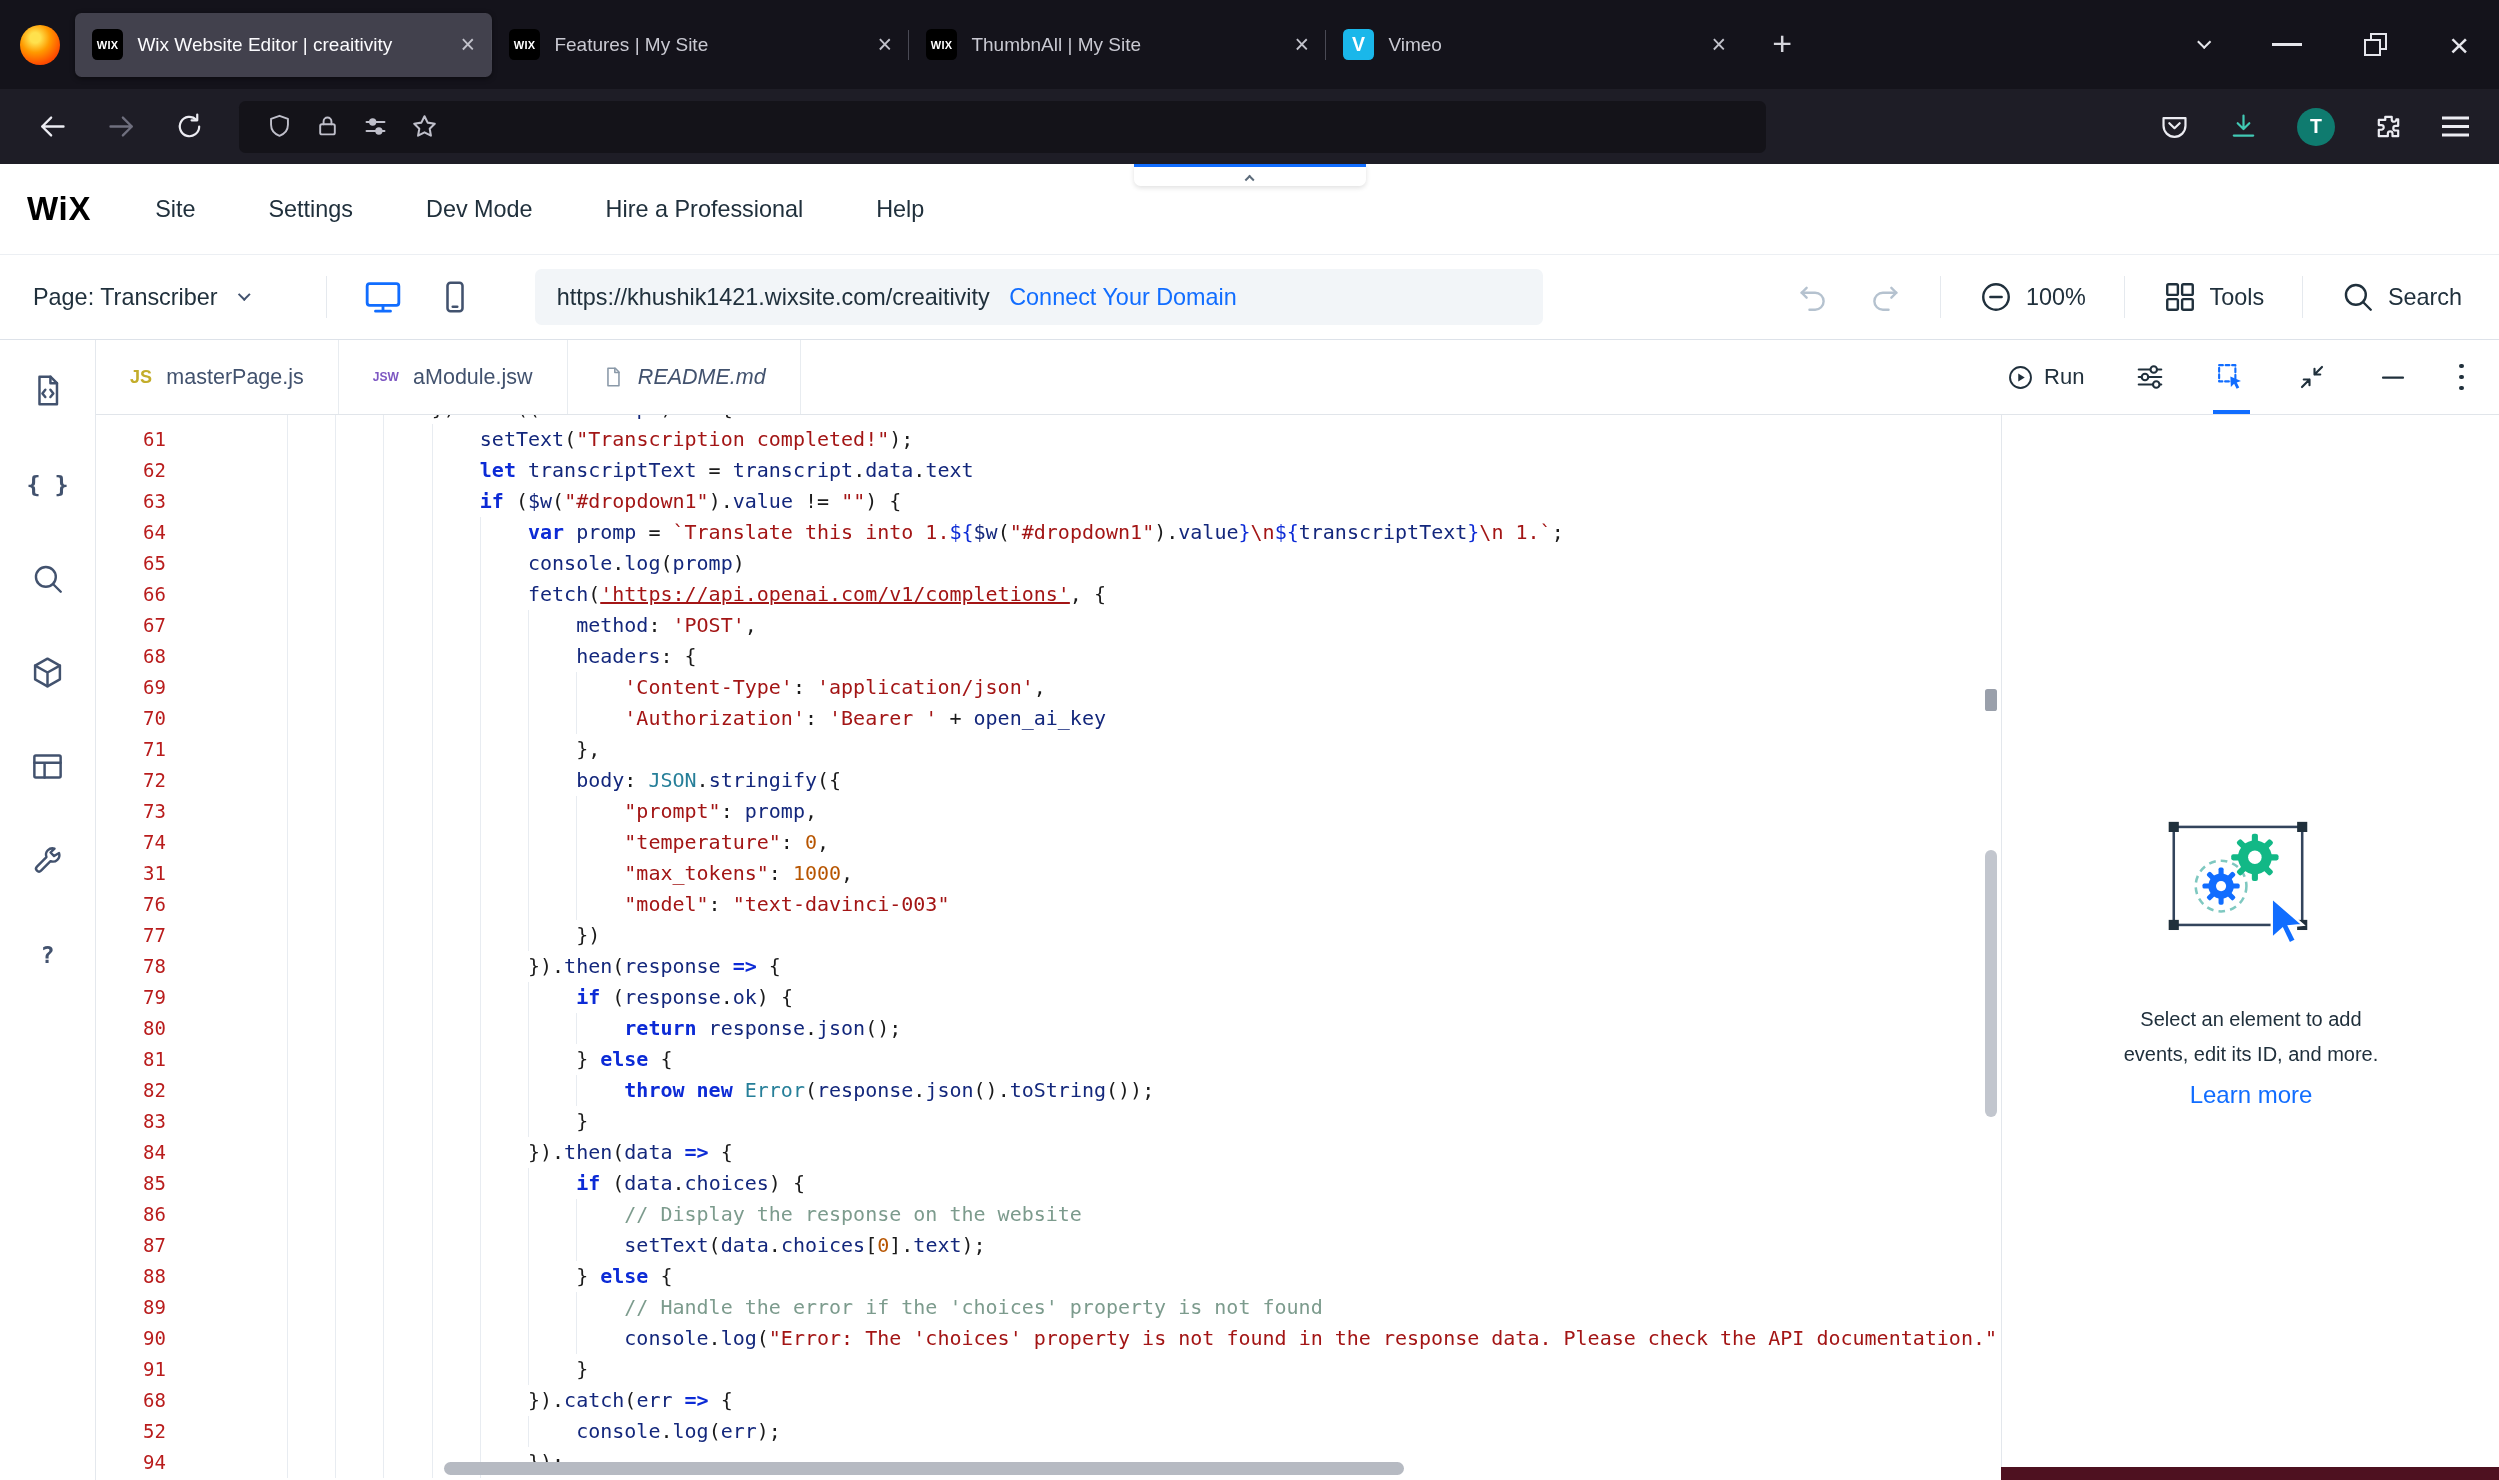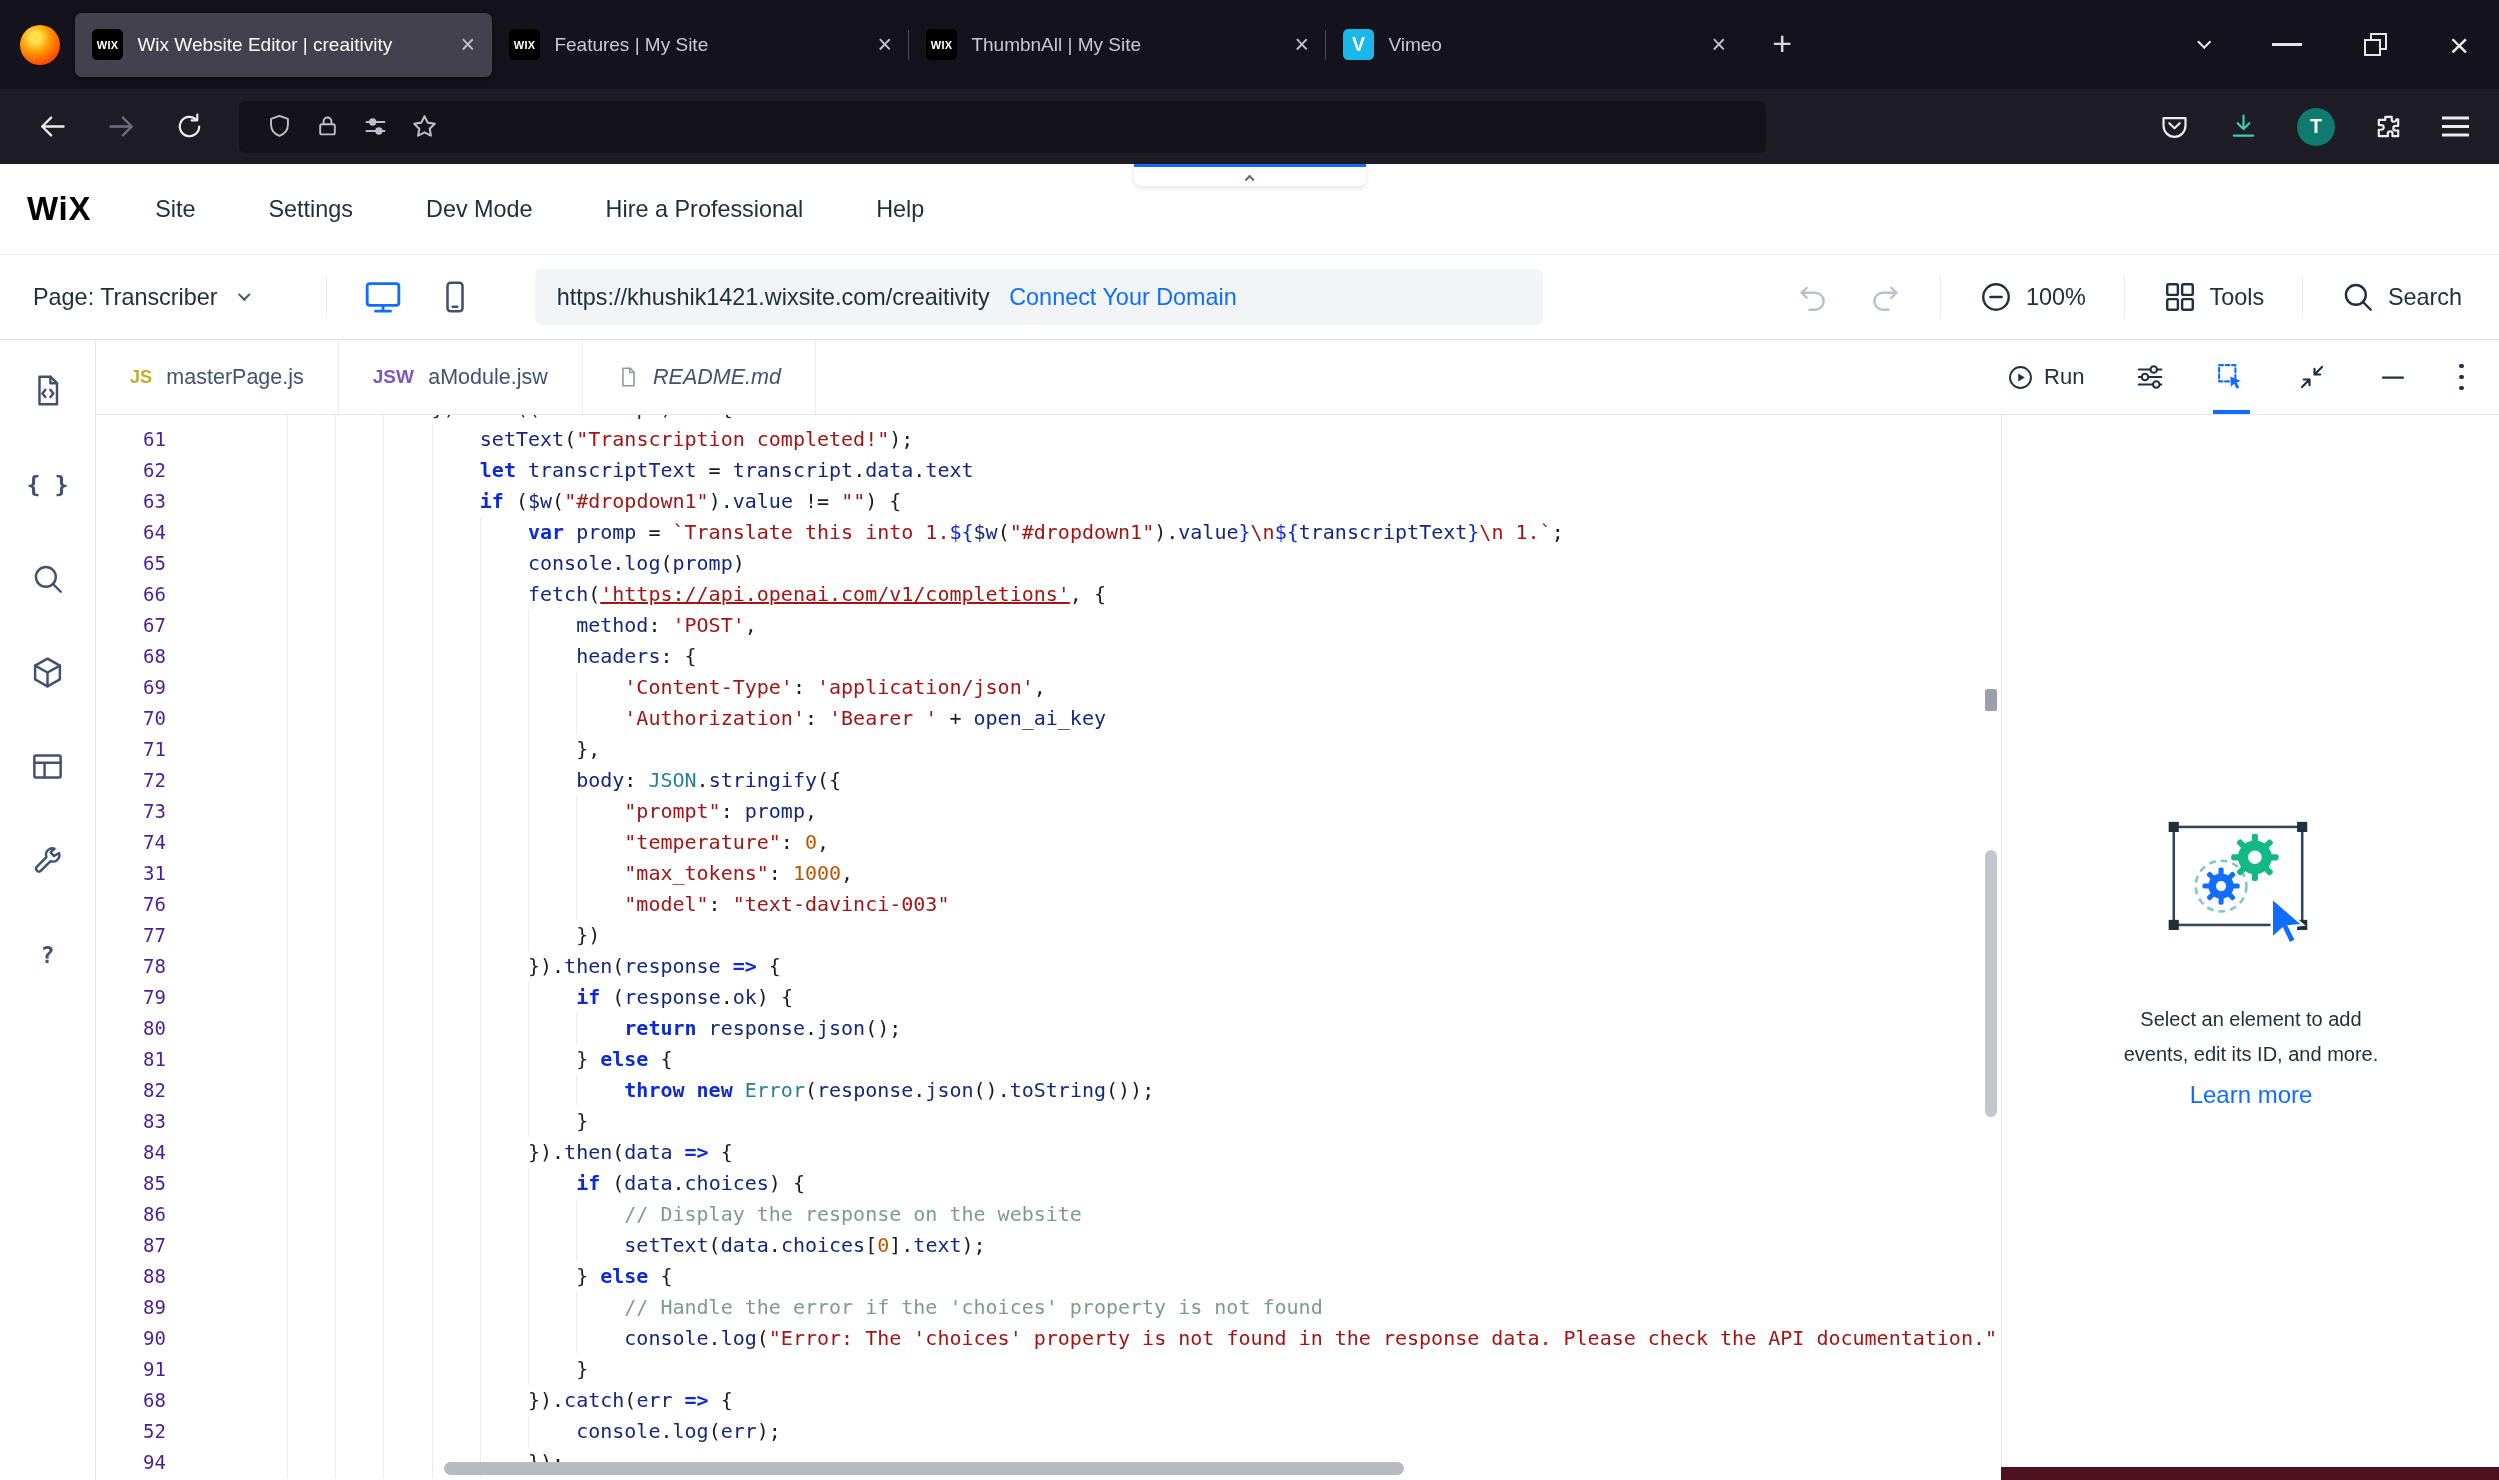--- a/index.html
+++ b/index.html
@@ -83,35 +83,35 @@
   .rail-txt{font-family:"DejaVu Sans Mono",monospace;font-size:23.4px;font-weight:bold}
   #editor-main{flex:1;display:flex;flex-direction:column;min-width:0}
   #filetabs{height:75px;border-bottom:0.7px solid #e1e5ea;display:flex;align-items:stretch}
   #filetabs-tabs{display:flex}
   .ftab{display:flex;align-items:center;gap:14.3px;padding:0 34px;border-right:0.7px solid #e8ecf0;font-size:21.5px;color:#42526e;position:relative;cursor:pointer;white-space:nowrap}
   .ftab.active{color:#20303c;font-weight:500}
   .ftab.active::after{content:"";position:absolute;left:0;right:0;bottom:0;height:3.9px;background:#116dff}
   .ftab.italic .flabel{font-style:italic}
   .badge{font-weight:bold}
   .badge.js{color:#c3ad2b;font-size:18px}
-  .badge.jsw{color:#7d57c2;font-size:19px}
+  .badge.jsw{color:#7d57c2;font-size:12px}
   .ic.info{color:#87a0b4}
   .ic.fico{color:#8a99a8}
   #filetabs-right{margin-left:auto;display:flex;align-items:center;gap:51px;padding-right:36px}
   #run-btn{display:flex;align-items:center;gap:10.4px;color:#20303c;font-size:22px;cursor:pointer}
   .tool-ic{color:#20303c;cursor:pointer;display:flex;align-items:center;position:relative;height:100%}
   .tool-ic.active-blue{color:#116dff}
   .tool-ic.active-blue::after{content:"";position:absolute;left:-3.9px;right:-3.9px;bottom:0;height:3.9px;background:#116dff}
   .kebab{display:flex;flex-direction:column;gap:6.5px}
   .kebab i{width:4.6px;height:4.6px;border-radius:50%;background:#20303c}
   #content-row{flex:1;display:flex;min-height:0}
   #codewrap{flex:1;position:relative;overflow:hidden;min-width:0}
   #code{margin-top:-22px}
   .cl{display:flex;height:31px;line-height:31px;font-family:"DejaVu Sans Mono",monospace;font-size:20px}
-  .ln{width:70px;text-align:right;color:#4c1d95;font-size:19px;flex:none}
+  .ln{width:70px;text-align:right;color:#b91c1c;font-size:19px;flex:none}
   .lc{margin-left:73px;position:relative;white-space:pre;flex:1}
   .lc .g{position:absolute;top:0;bottom:0;width:0;border-left:0.7px solid #e8ecf1}
   .tk-p{color:#1b1b1b}.tk-k{color:#0c2bd6;font-weight:bold}.tk-s{color:#a31515}
   .tk-u{color:#a31515;text-decoration:underline}.tk-n{color:#b75501}.tk-c{color:#7c9b8d}
   .tk-f{color:#13277c}.tk-t{color:#267f99}.tk-d{color:#0c2bd6}.tk-e{color:#a31515}.tk-w{color:#000}
   #vscroll{position:absolute;right:3.9px;top:435px;width:11.7px;height:267px;background:#c2c6ce;border-radius:5.9px}
   #vmarker{position:absolute;right:3.9px;top:274px;width:11.7px;height:22px;background:#9aa0ab;border-radius:2.6px}
   #hscroll{position:absolute;left:348px;bottom:5.2px;width:960px;height:13px;background:#b6bac2;border-radius:6.5px}
 
   

